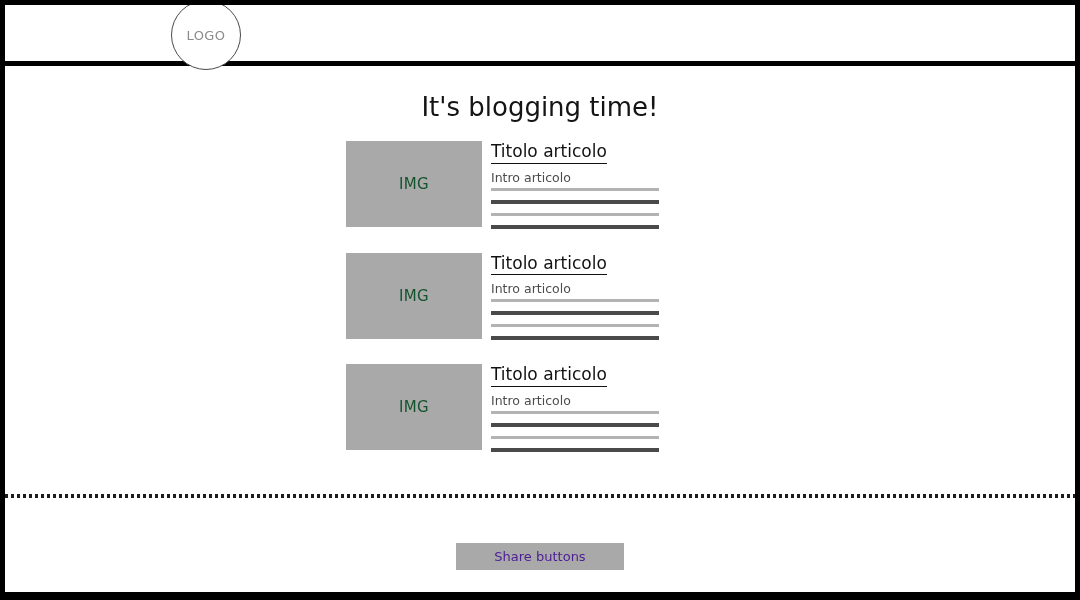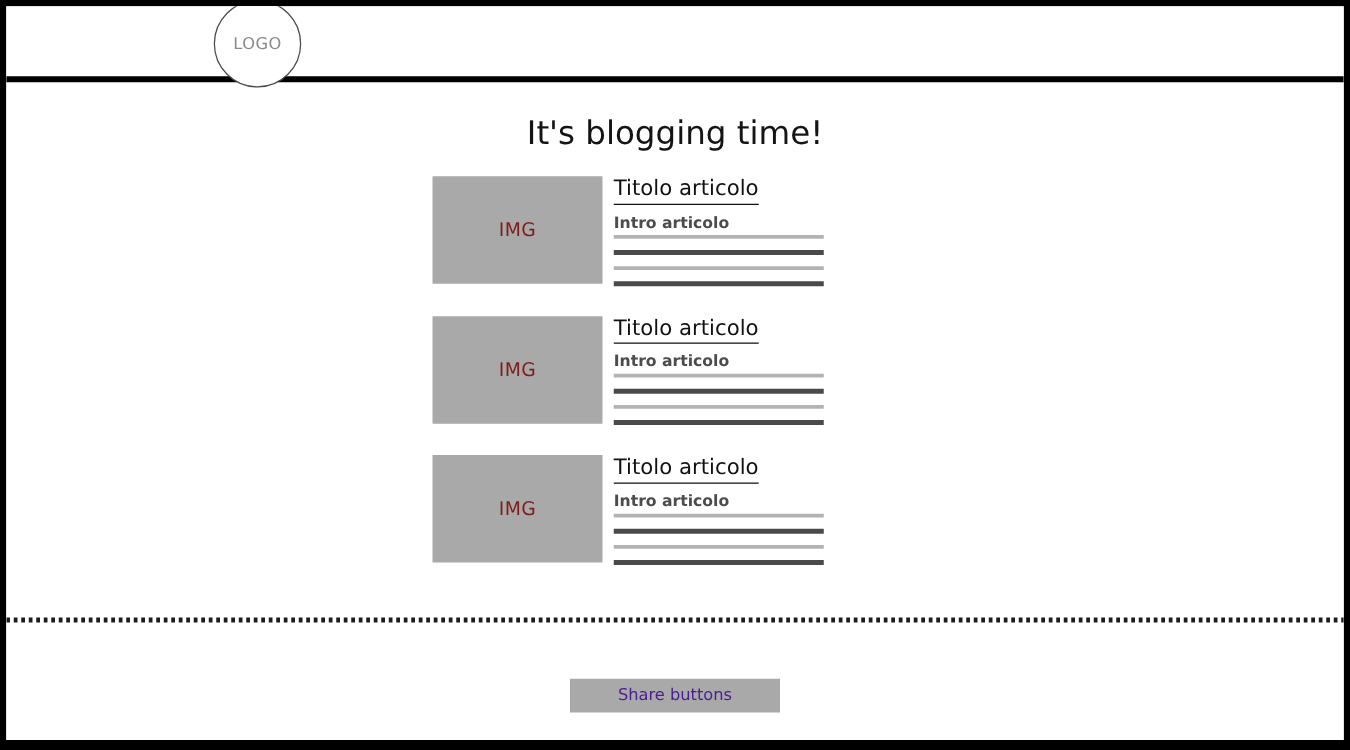--- a/index.html
+++ b/index.html
@@ -111,21 +111,21 @@
     width: 136px;
     height: 86px;
     background: #a9a9a9;
     display: flex;
     align-items: center;
     justify-content: center;
     flex: none;
   }
   .article-img-label {
     font-size: 15px;
-    color: #7f1d1d;
+    color: #14532d;
     letter-spacing: 0.3px;
   }
 
   .article-body {
     width: 168px;
     display: flex;
     flex-direction: column;
     padding-top: 1px;
     justify-content: flex-end;
   }
@@ -139,21 +139,20 @@
     border-bottom: 1.5px solid #111111;
     padding-bottom: 1px;
     cursor: pointer;
   }
 
   .article-intro {
     font-size: 12.5px;
     color: #4c4c4c;
     line-height: 1.2;
     margin-top: 6px;
-    font-weight: bold;
   }
 
   .lines {
     margin-top: 3px;
     display: flex;
     flex-direction: column;
   }
   .line {
     width: 168px;
     display: block;

